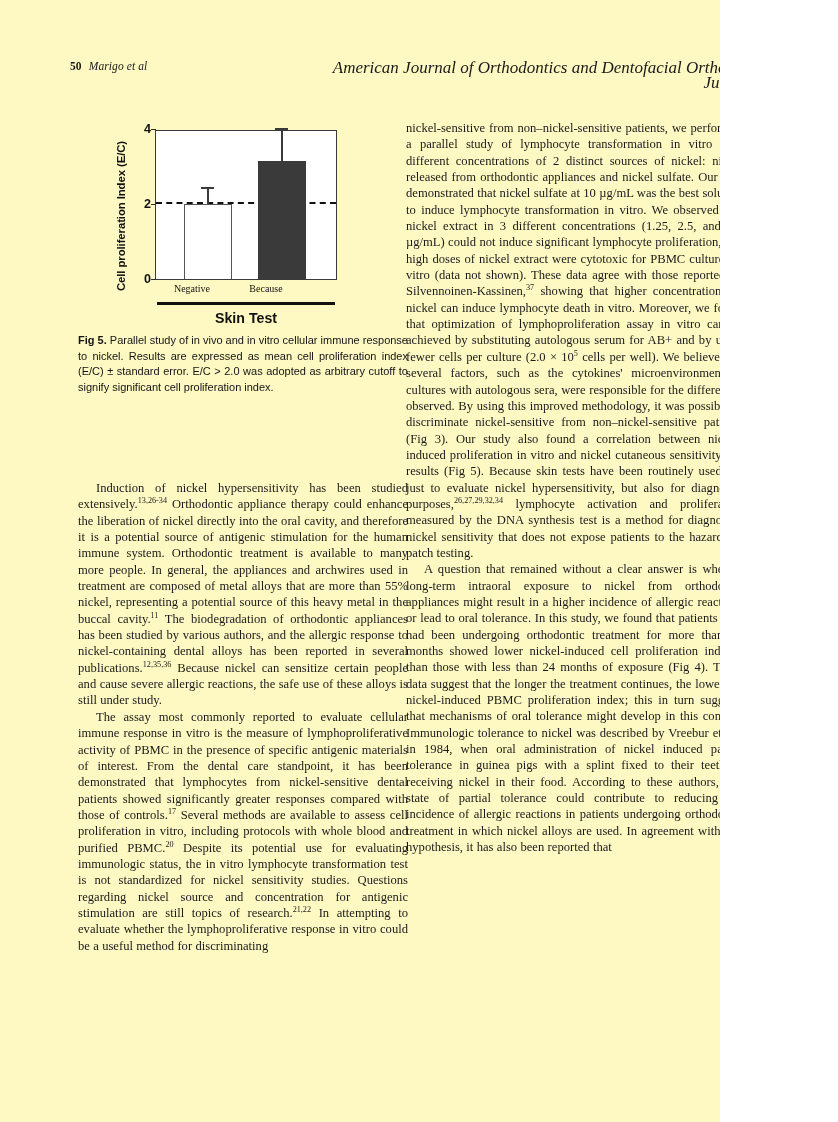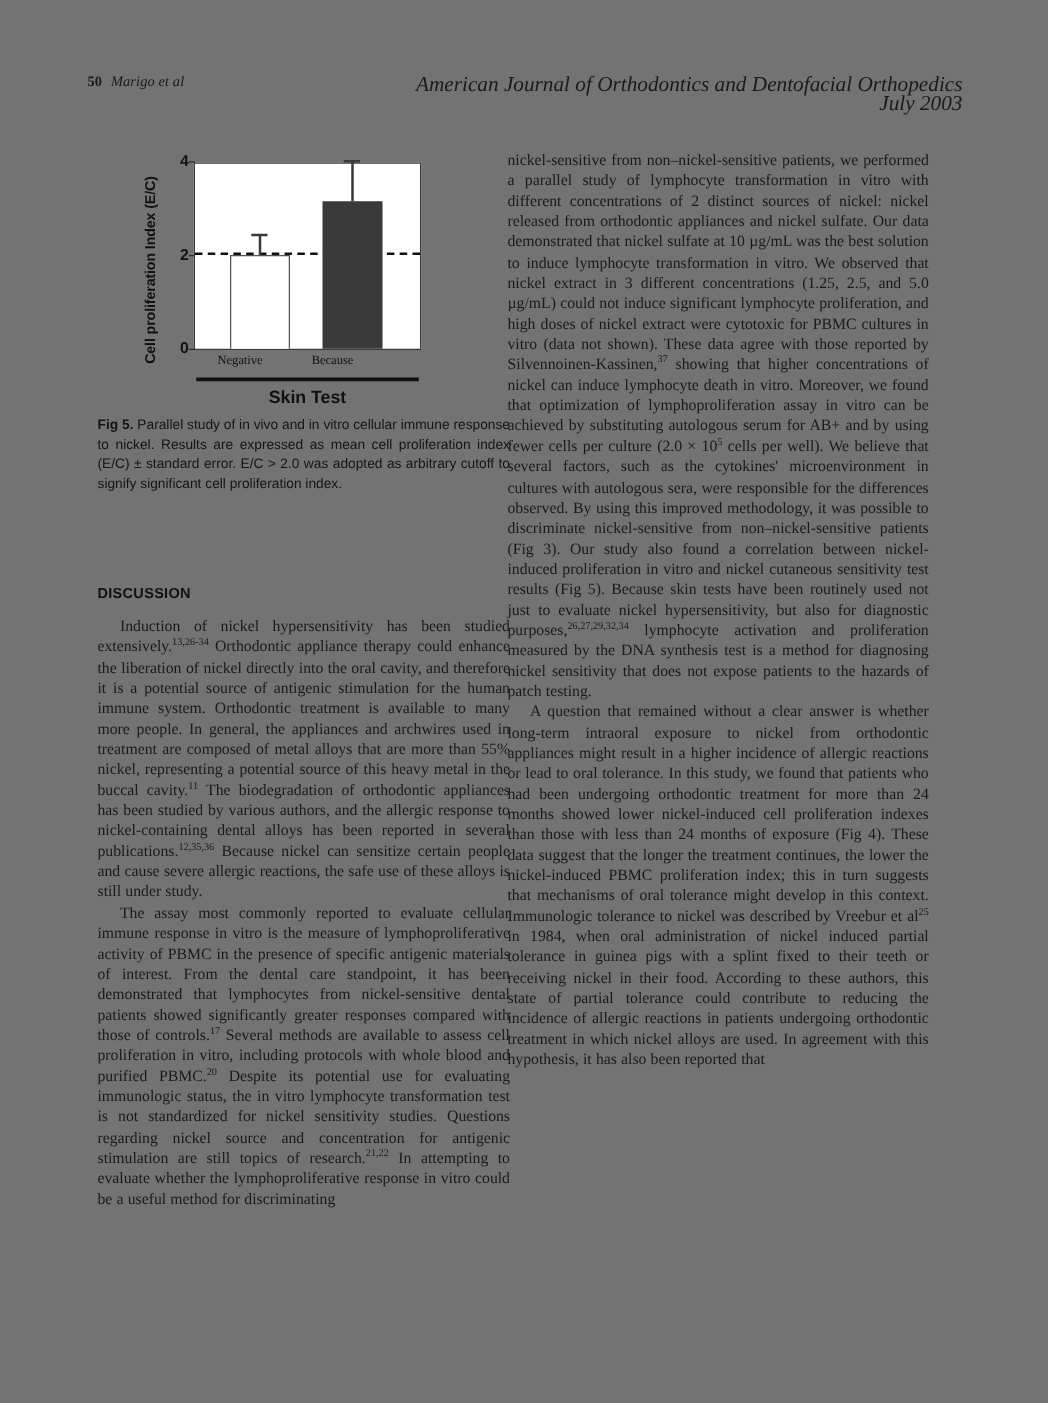--- a/index.html
+++ b/index.html
@@ -3,23 +3,23 @@
 <meta charset="utf-8">
 <title>Journal Page</title>
 <style>
   html, body {
     margin: 0;
     padding: 0;
     background: #ffffff;
   }
   .page {
     position: relative;
-    width: 838px;
+    width: 720px;
     height: 1122px;
-    background: #737373;
+    background: #fef9c3;
     overflow: hidden;
     font-family: "Liberation Serif", serif;
     color: #1a1a1a;
   }
 
   
   .running-head {
     position: absolute;
     left: 70px;
     top: 60px;
@@ -271,21 +271,20 @@
       <div class="cat-label" style="left:113px;width:74px;">Because</div>
 
       <div class="axis-rule"></div>
       <div class="x-axis-title">Skin Test</div>
     </div>
   </div>
 
   <div class="fig-caption"><b>Fig 5.</b><span> Parallel study of in vivo and in vitro cellular immune response to nickel. Results are expressed as mean cell proliferation index (E/C) ± standard error. E/C &gt; 2.0 was adopted as arbitrary cutoff to signify significant cell proliferation index.</span></div>
 
   <div class="col col-left" style="top:468px;">
-    <h2 class="section-head">DISCUSSION</h2>
     <div class="spacer-12"></div>
     <div id="left-paras">
         <p class="body">Induction of nickel hypersensitivity has been studied extensively.<sup>13,26-34</sup> Orthodontic appliance therapy could enhance the liberation of nickel directly into the oral cavity, and therefore it is a potential source of antigenic stimulation for the human immune system. Orthodontic treatment is available to many more people. In general, the appliances and archwires used in treatment are composed of metal alloys that are more than 55% nickel, representing a potential source of this heavy metal in the buccal cavity.<sup>11</sup> The biodegradation of orthodontic appliances has been studied by various authors, and the allergic response to nickel-containing dental alloys has been reported in several publications.<sup>12,35,36</sup> Because nickel can sensitize certain people and cause severe allergic reactions, the safe use of these alloys is still under study.</p>
         <p class="body">The assay most commonly reported to evaluate cellular immune response in vitro is the measure of lymphoproliferative activity of PBMC in the presence of specific antigenic materials of interest. From the dental care standpoint, it has been demonstrated that lymphocytes from nickel-sensitive dental patients showed significantly greater responses compared with those of controls.<sup>17</sup> Several methods are available to assess cell proliferation in vitro, including protocols with whole blood and purified PBMC.<sup>20</sup> Despite its potential use for evaluating immunologic status, the in vitro lymphocyte transformation test is not standardized for nickel sensitivity studies. Questions regarding nickel source and concentration for antigenic stimulation are still topics of research.<sup>21,22</sup> In attempting to evaluate whether the lymphoproliferative response in vitro could be a useful method for discriminating</p>
       </div>
   </div>
 
   <div class="col col-right">
     <div id="right-paras">
         <p class="body noindent">nickel-sensitive from non–nickel-sensitive patients, we performed a parallel study of lymphocyte transformation in vitro with different concentrations of 2 distinct sources of nickel: nickel released from orthodontic appliances and nickel sulfate. Our data demonstrated that nickel sulfate at 10 µg/mL was the best solution to induce lymphocyte transformation in vitro. We observed that nickel extract in 3 different concentrations (1.25, 2.5, and 5.0 µg/mL) could not induce significant lymphocyte proliferation, and high doses of nickel extract were cytotoxic for PBMC cultures in vitro (data not shown). These data agree with those reported by Silvennoinen-Kassinen,<sup>37</sup> showing that higher concentrations of nickel can induce lymphocyte death in vitro. Moreover, we found that optimization of lymphoproliferation assay in vitro can be achieved by substituting autologous serum for AB+ and by using fewer cells per culture (2.0 × 10<sup>5</sup> cells per well). We believe that several factors, such as the cytokines' microenvironment in cultures with autologous sera, were responsible for the differences observed. By using this improved methodology, it was possible to discriminate nickel-sensitive from non–nickel-sensitive patients (Fig 3). Our study also found a correlation between nickel-induced proliferation in vitro and nickel cutaneous sensitivity test results (Fig 5). Because skin tests have been routinely used not just to evaluate nickel hypersensitivity, but also for diagnostic purposes,<sup>26,27,29,32,34</sup> lymphocyte activation and proliferation measured by the DNA synthesis test is a method for diagnosing nickel sensitivity that does not expose patients to the hazards of patch testing.</p>

